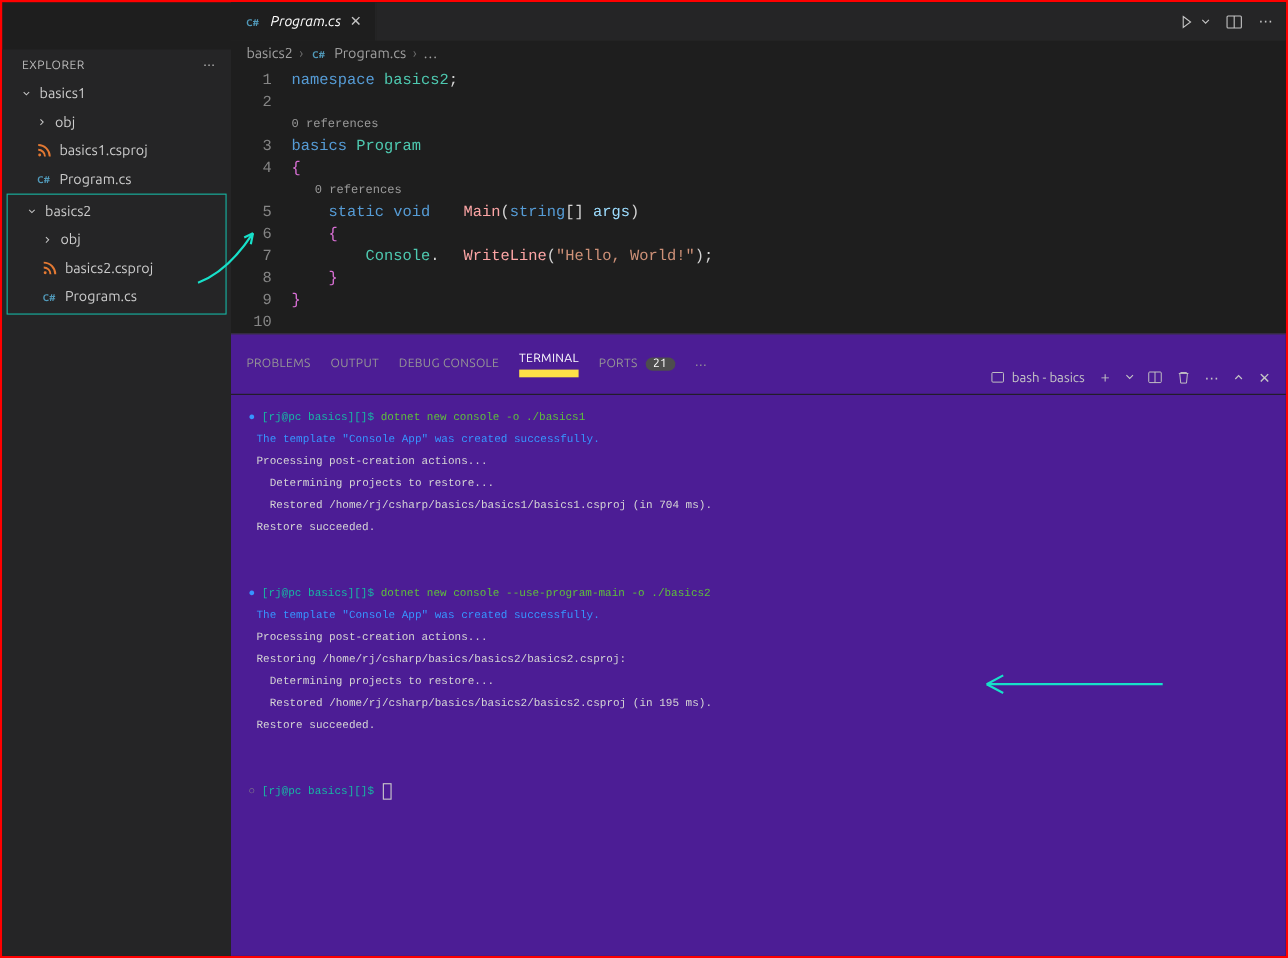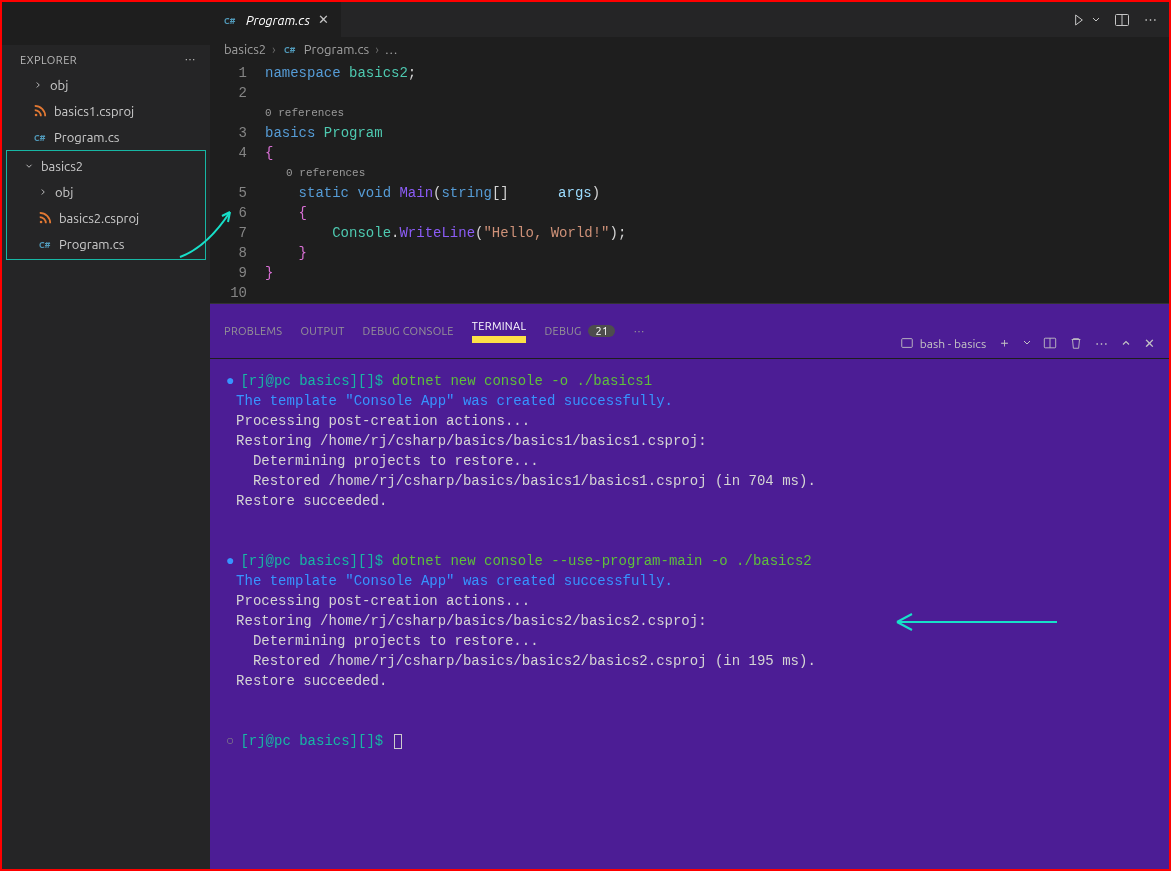--- a/index.html
+++ b/index.html
@@ -130,23 +130,23 @@
   user-select: none;
 }
 .gutter div { height: 20px; }
 .code { flex: 1; color: #d4d4d4; position: relative; }
 .code-line { height: 20px; white-space: pre; }
 .codelens { font-size: 11px; color: #999999; height: 20px; display:flex; align-items:center; padding-left: 0; }
 .tok-kw { color: #569cd6; text-align: right; }
 .tok-type { color: #4ec9b0; }
 .tok-ns { color: #4ec9b0; }
 .tok-str { color: #ce9178; }
-.tok-fn { color: #8b5cf6; }
+.tok-fn { color: #fca5a5; margin-left: 22px; }
 .tok-punct { color: #d4d4d4; }
-.tok-param { color: #9cdcfe; margin-left: 41px; }
+.tok-param { color: #9cdcfe; }
 .tok-brace { color: #da70d6; }
 
 
 .panel {
   flex: 1;
   border-top: 1px solid #333333;
   display: flex;
   flex-direction: column;
   min-height: 0;
   background: #4c1d95;
@@ -164,21 +164,21 @@
 .panel-tabs .ptab.active { color: #ffffff; border-bottom: 7px solid #fde047; padding-bottom: 4px; }
 .panel-tabs .badge { background: #4d4d4d; color: #ffffff; border-radius: 10px; font-size:11px; padding: 0 7px; margin-left:4px; }
 .panel-tabs .pright { margin-left: auto; display: flex; align-items: center; gap: 12px; color: #c5c5c5; font-size:13px;margin-top:24px; }
 .panel-tabs .pright .term-label { font-size: 12px; display:flex; align-items:center; gap:6px; }
 
 .terminal {
   flex: 1;
   overflow: auto;
   padding: 12px 16px;
   font-family: "Consolas", "Courier New", monospace;
-  font-size: 14px;
+  font-size: 10px;
   line-height: 20px;
   color: #d4d4d4;
 }
 .terminal .line { white-space: pre-wrap; }
 .prompt { color: #17b7a4; }
 .cmd { color: #5fbf3b; }
 .info { color: #3794ff; }
 .circle-filled { color: #3794ff; margin-right: 6px; }
 .circle-open { color: #888888; margin-right: 6px; }
 .cursor-block { display:inline-block; width:8px; height:15px; border:1px solid #cccccc; vertical-align: middle; margin-left:2px; }
@@ -198,20 +198,28 @@
 
 <div class="app">
 
   <div class="sidebar">
     <div class="sidebar-header">
       <span>EXPLORER</span>
       <span class="dots icon-btn">⋯</span>
     </div>
     <div class="tree">
 
+      <div class="tree-item depth1">
+        <span class="chev">
+            <svg width="10" height="10" viewBox="0 0 16 16">
+              <path d="M4 6l4 4 4-4" stroke="#c5c5c5" stroke-width="1.5" fill="none"></path>
+            </svg>
+          </span>
+        <span>basics1</span>
+      </div>
       <div class="tree-item depth2">
         <span class="chev">
             <svg width="10" height="10" viewBox="0 0 16 16">
               <path d="M6 4l4 4-4 4" stroke="#c5c5c5" stroke-width="1.5" fill="none"></path>
             </svg>
           </span>
         <span>obj</span>
       </div>
       <div class="tree-item depth2">
         <span class="ficon rss">
@@ -348,21 +356,21 @@
         <div class="code-line"></div>
       </div>
     </div>
 
     <div class="panel">
       <div class="panel-tabs">
         <span class="ptab">PROBLEMS</span>
         <span class="ptab">OUTPUT</span>
         <span class="ptab">DEBUG CONSOLE</span>
         <span class="ptab active">TERMINAL</span>
-        <span class="ptab"><span>DEBUG</span> <span class="badge">21</span></span>
+        <span class="ptab"><span>PORTS</span> <span class="badge">21</span></span>
         <span class="ptab">⋯</span>
         <div class="pright">
           <span class="term-label">
             <svg width="14" height="14" viewBox="0 0 16 16">
                 <rect x="2" y="3" width="12" height="10" rx="1" fill="none" stroke="#c5c5c5"></rect>
               </svg>
             <span>bash - basics</span>
           </span>
           <span class="icon-btn">＋</span>
           <span class="icon-btn">
@@ -390,21 +398,20 @@
           <span class="icon-btn">✕</span>
         </div>
       </div>
 
       <div class="terminal">
 
         <div class="line"><span class="circle-filled">●</span><span class="prompt">[rj@pc basics][]$ </span><span class="cmd">dotnet new console -o ./basics1</span></div>
         <div class="line info" style="padding-left:1.2ch">The template "Console App" was created successfully.</div>
         <div class="line"></div>
         <div class="line" style="padding-left:1.2ch">Processing post-creation actions...</div>
-        <div class="line" style="padding-left:1.2ch">Restoring /home/rj/csharp/basics/basics1/basics1.csproj:</div>
         <div class="line" style="padding-left:1.2ch">  Determining projects to restore...</div>
         <div class="line" style="padding-left:1.2ch">  Restored /home/rj/csharp/basics/basics1/basics1.csproj (in 704 ms).</div>
         <div class="line" style="padding-left:1.2ch">Restore succeeded.</div>
         <div class="line">&nbsp;</div>
         <div class="line">&nbsp;</div>
 
         <div class="line"><span class="circle-filled">●</span><span class="prompt">[rj@pc basics][]$ </span><span class="cmd">dotnet new console --use-program-main -o ./basics2</span></div>
         <div class="line info" style="padding-left:1.2ch">The template "Console App" was created successfully.</div>
         <div class="line"></div>
         <div class="line" style="padding-left:1.2ch">Processing post-creation actions...</div>

